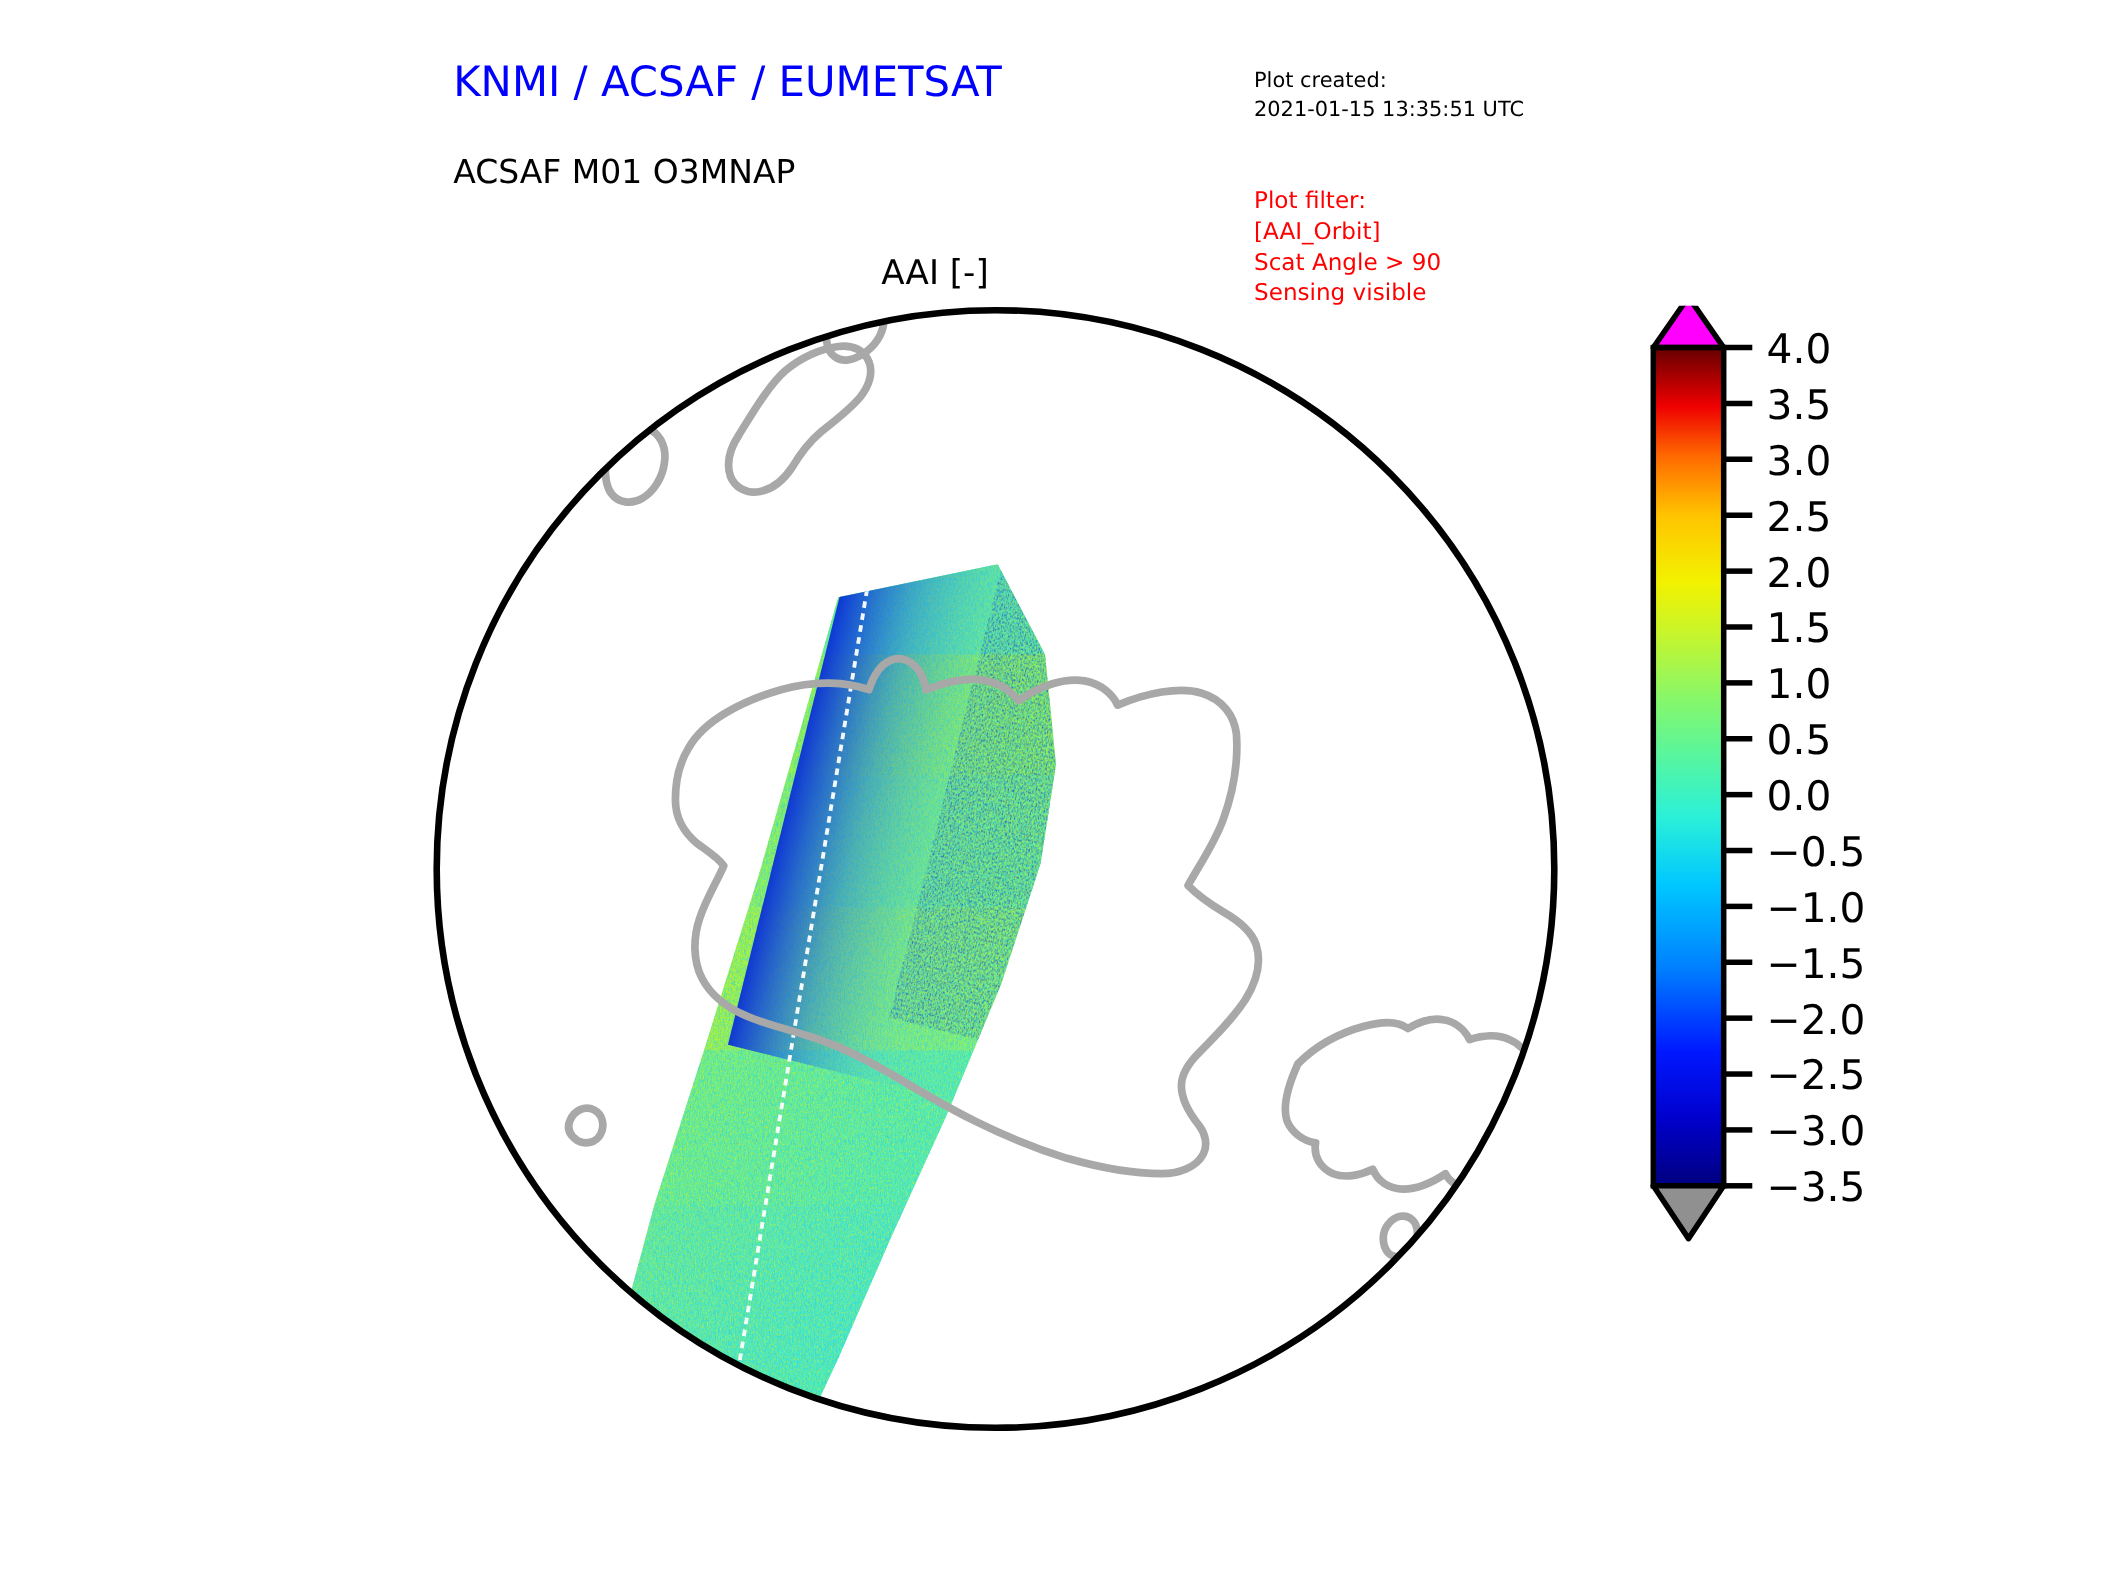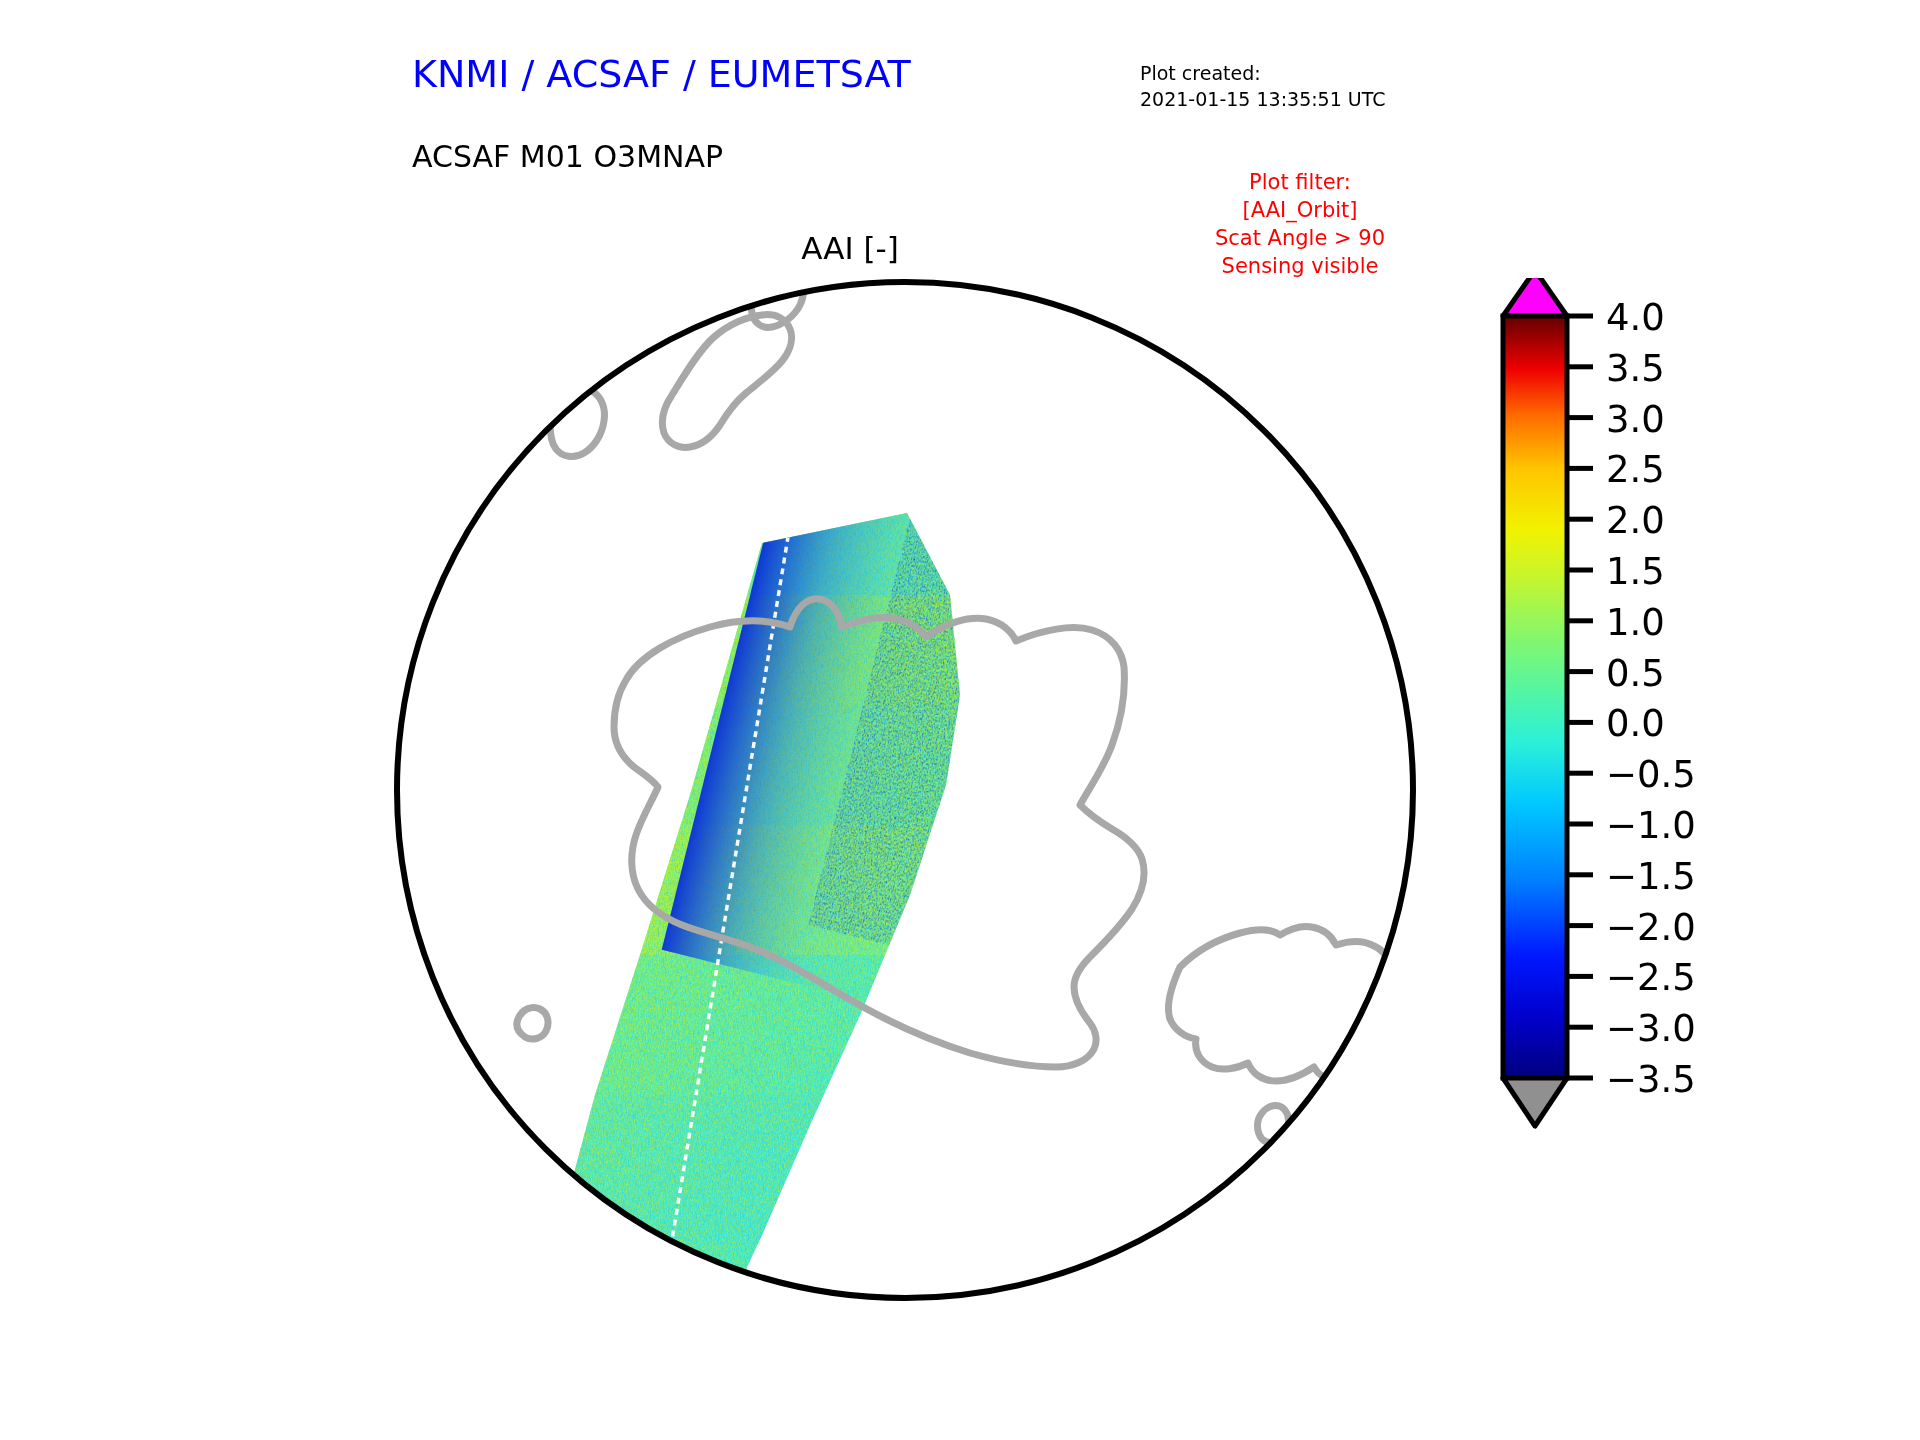--- a/index.html
+++ b/index.html
@@ -57,21 +57,21 @@
     width: 1100px;
     text-align: center;
     font-size: 31px;
     color: #000000;
   }
   .filter-block {
     position: absolute;
     left: 1140px;
     top: 168px;
     width: 320px;
-    text-align: center;
+    text-align: left;
     font-size: 21px;
     color: #ff0000;
     line-height: 28px;
   }
   .filter-block div { white-space: nowrap; }
 
   
   .map-area {
     position: absolute;
     left: 390px;

